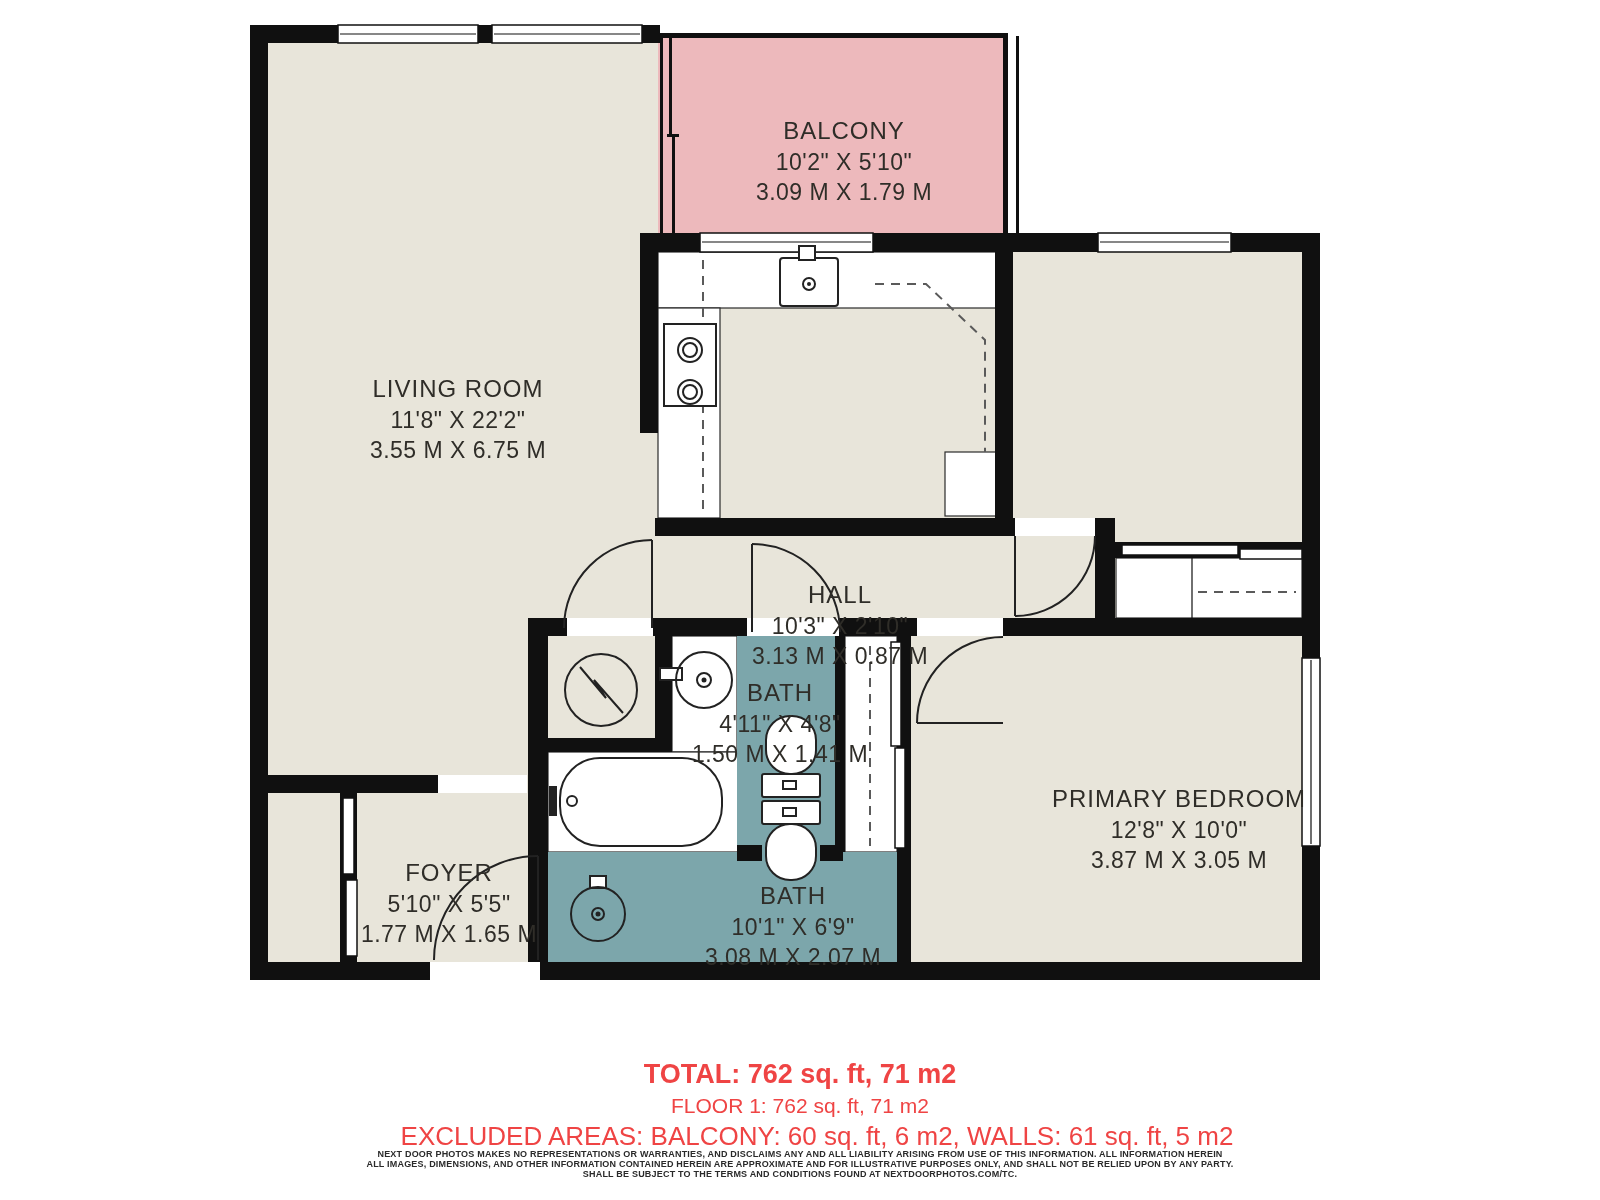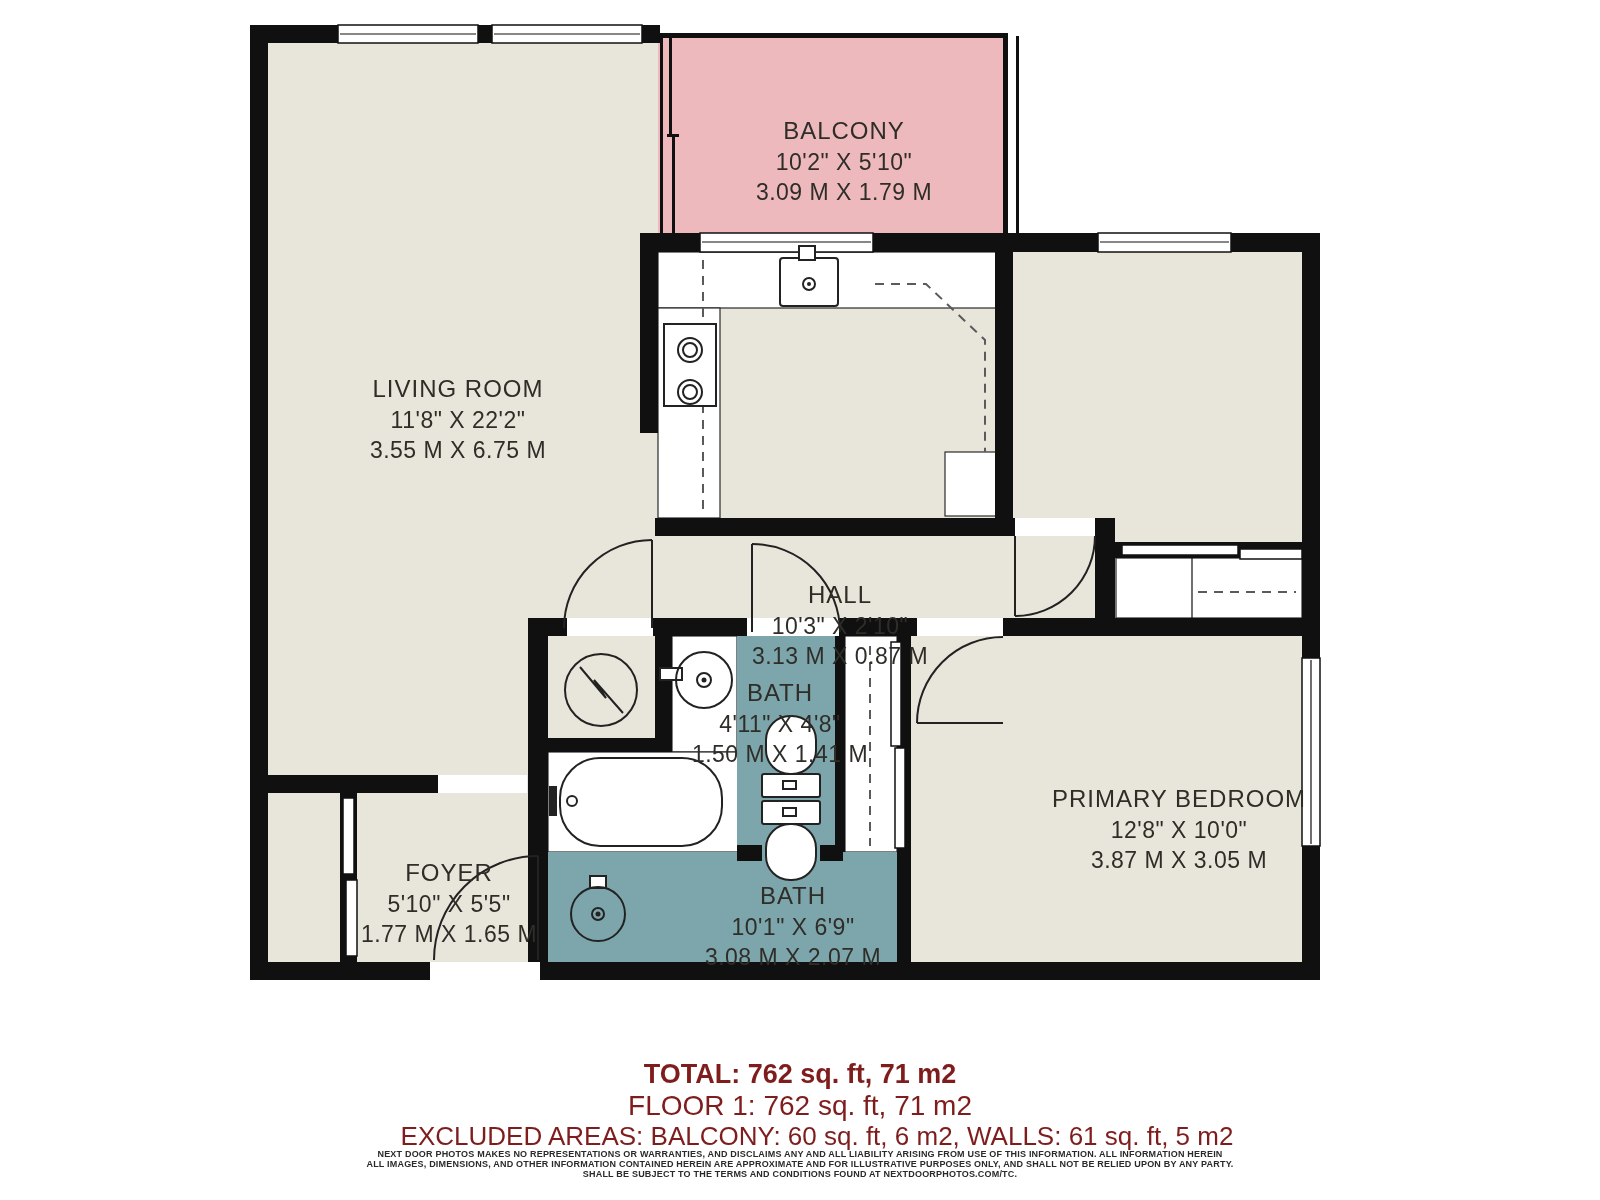--- a/index.html
+++ b/index.html
@@ -15,23 +15,23 @@
   .win{fill:#ffffff;stroke:#101010;stroke-width:1.5;}
   .winl{stroke:#101010;stroke-width:1.2;}
   .fx{fill:#ffffff;stroke:#222222;stroke-width:2;}
   .arc{fill:none;stroke:#222222;stroke-width:2;}
   .dash{fill:none;stroke:#5a5a5a;stroke-width:2;stroke-dasharray:9 7;}
   .panel{fill:#ffffff;stroke:#101010;stroke-width:1.5;}
   .dk{fill:#222222;}
   .label{position:absolute;transform:translateX(-50%);text-align:center;color:var(--label-text,#2f2d28);white-space:nowrap;z-index:5;}
   .rn{font-size:24px;line-height:30.5px;letter-spacing:1px;}
   .rd{font-size:23px;line-height:30.5px;letter-spacing:0.5px;}
-  .summary{position:absolute;left:0;top:1058px;width:1600px;text-align:center;color:#7f1d1d;z-index:5;}
+  .summary{position:absolute;left:0;top:1058px;width:1600px;text-align:center;color:#ef4444;z-index:5;}
   .s1{font-size:27px;line-height:32px;font-weight:bold;}
-  .s2{font-size:28px;line-height:31px;}
+  .s2{font-size:21px;line-height:31px;}
   .s3{font-size:26px;line-height:31px;margin-left:34px;}
   .disclaimer{position:absolute;left:0;top:1149px;width:1600px;text-align:center;color:#2a2a2a;font-weight:bold;z-index:5;}
   .dl{font-size:9px;line-height:10px;letter-spacing:0.2px;}
 </style>
 </head>
 <body>
 
 <div id="stage">
 
 <svg width="1600" height="1200" viewBox="0 0 1600 1200">

